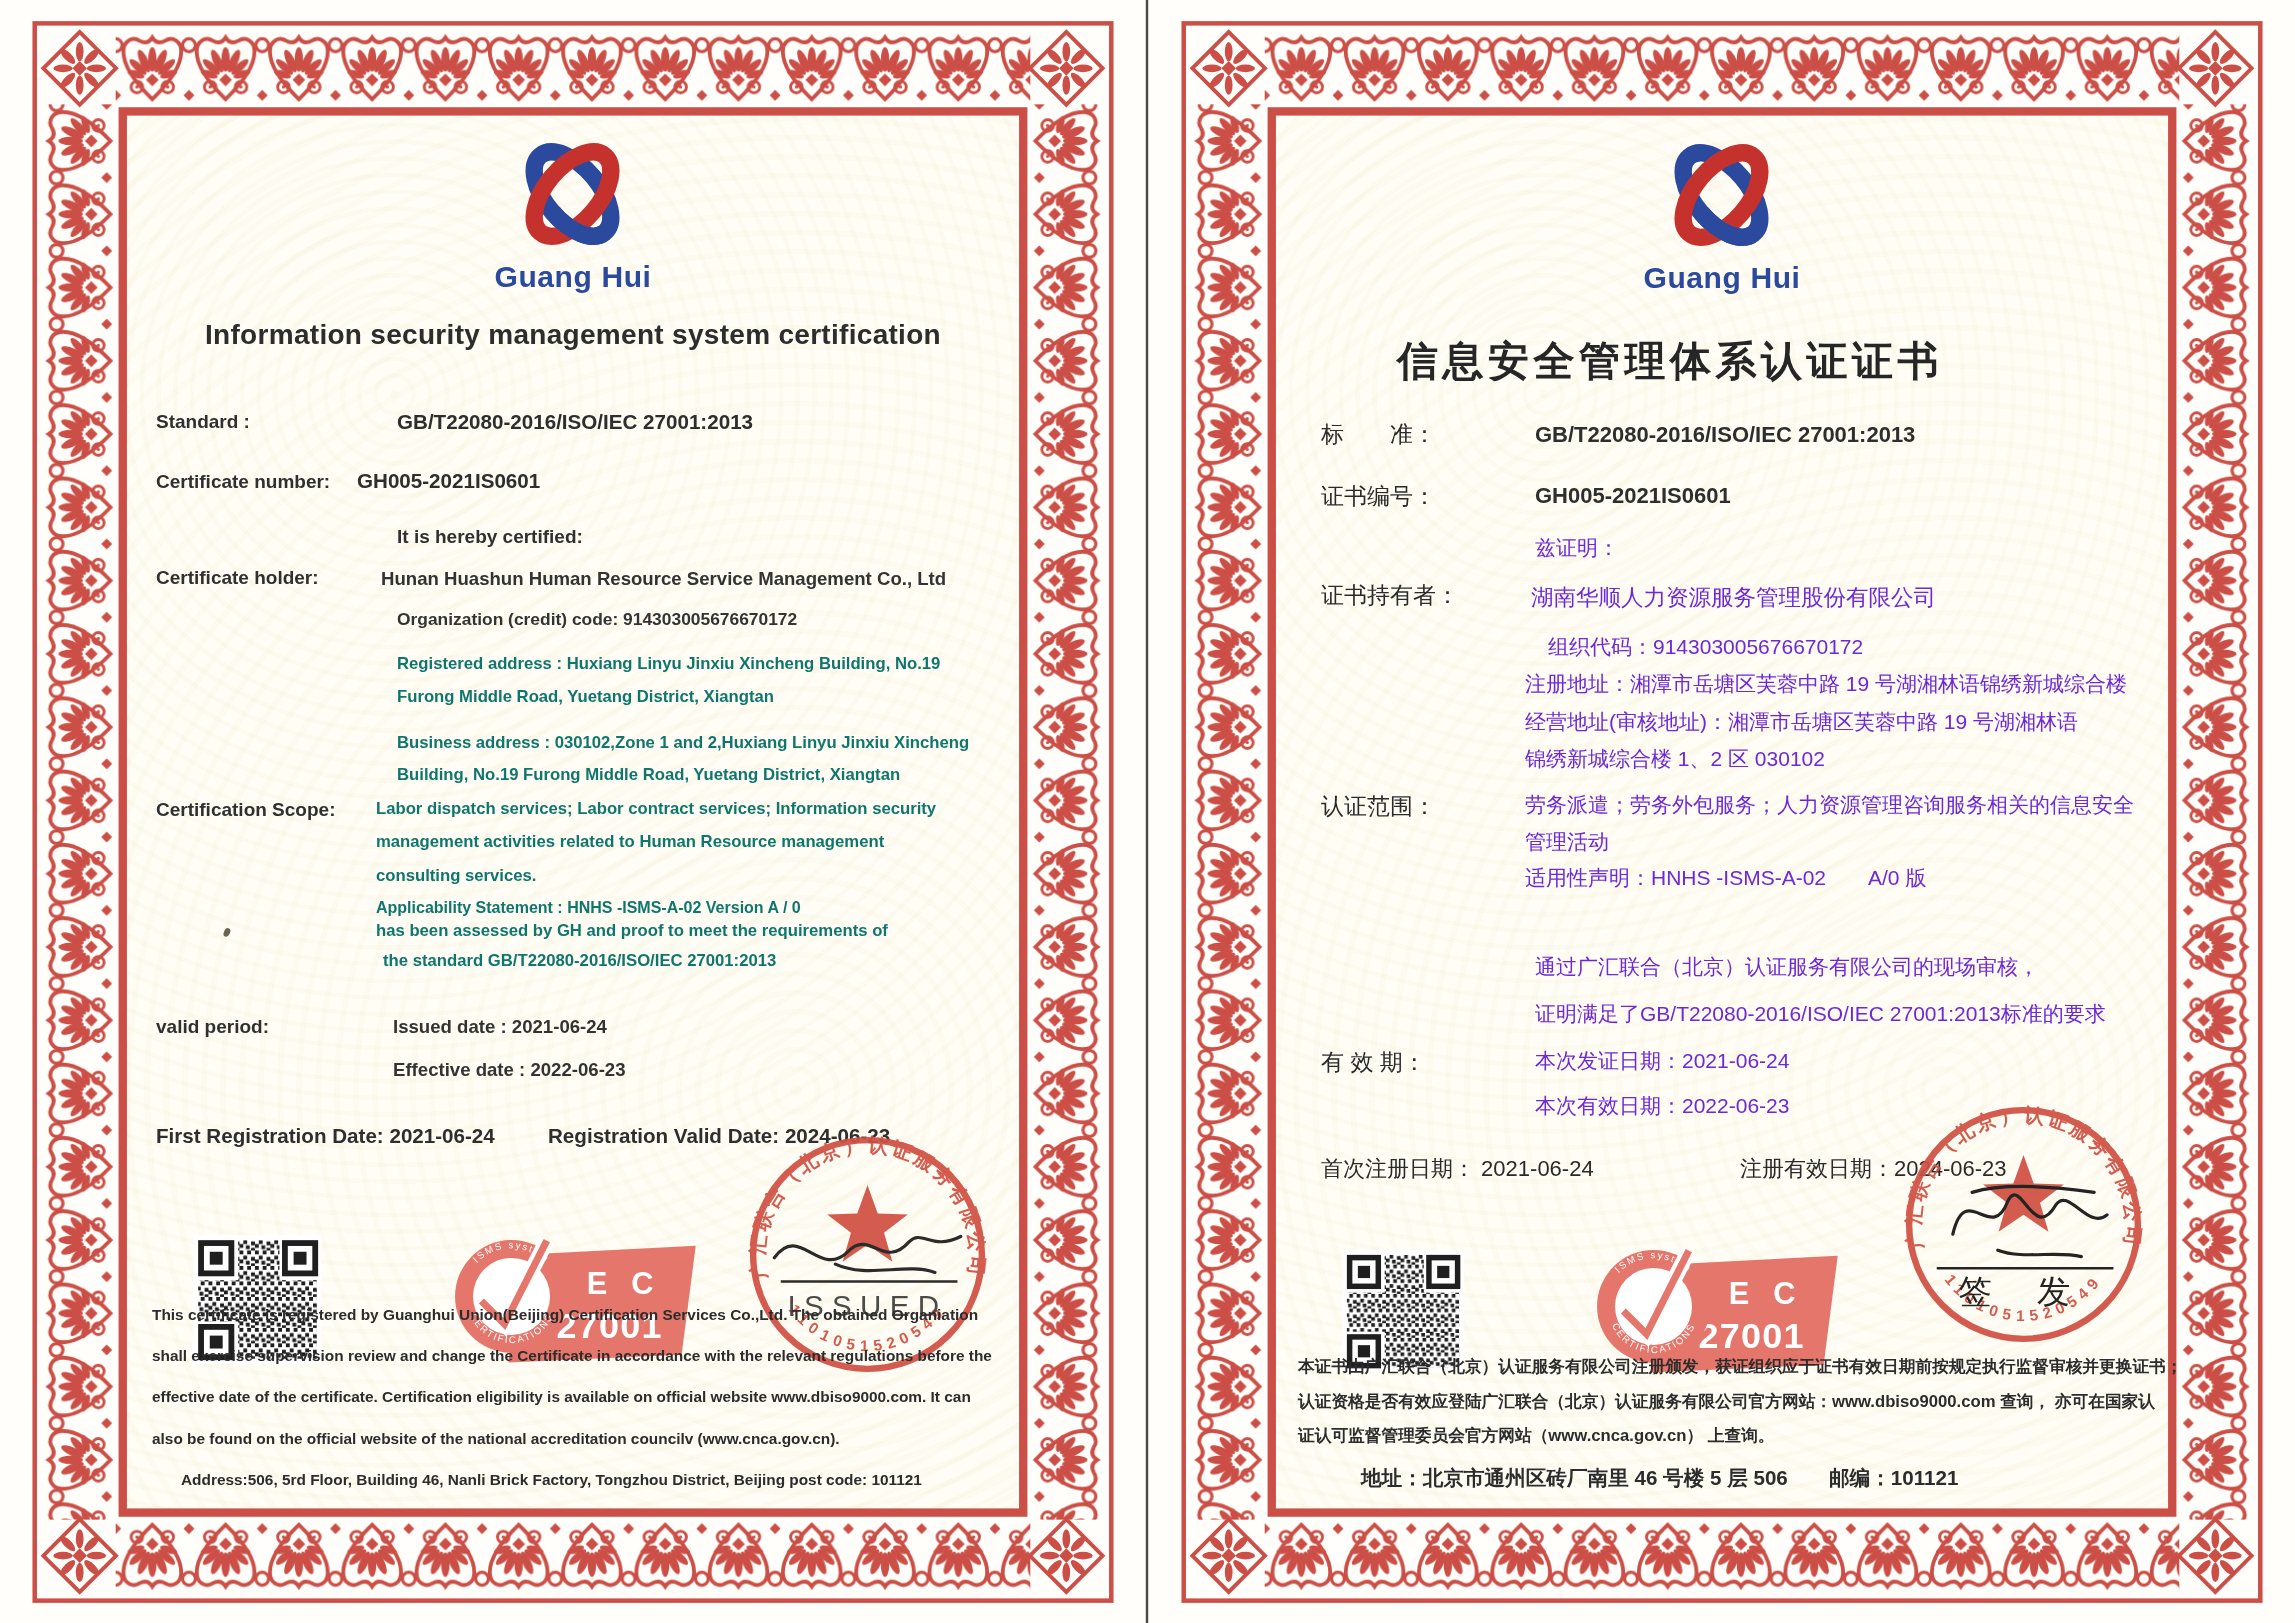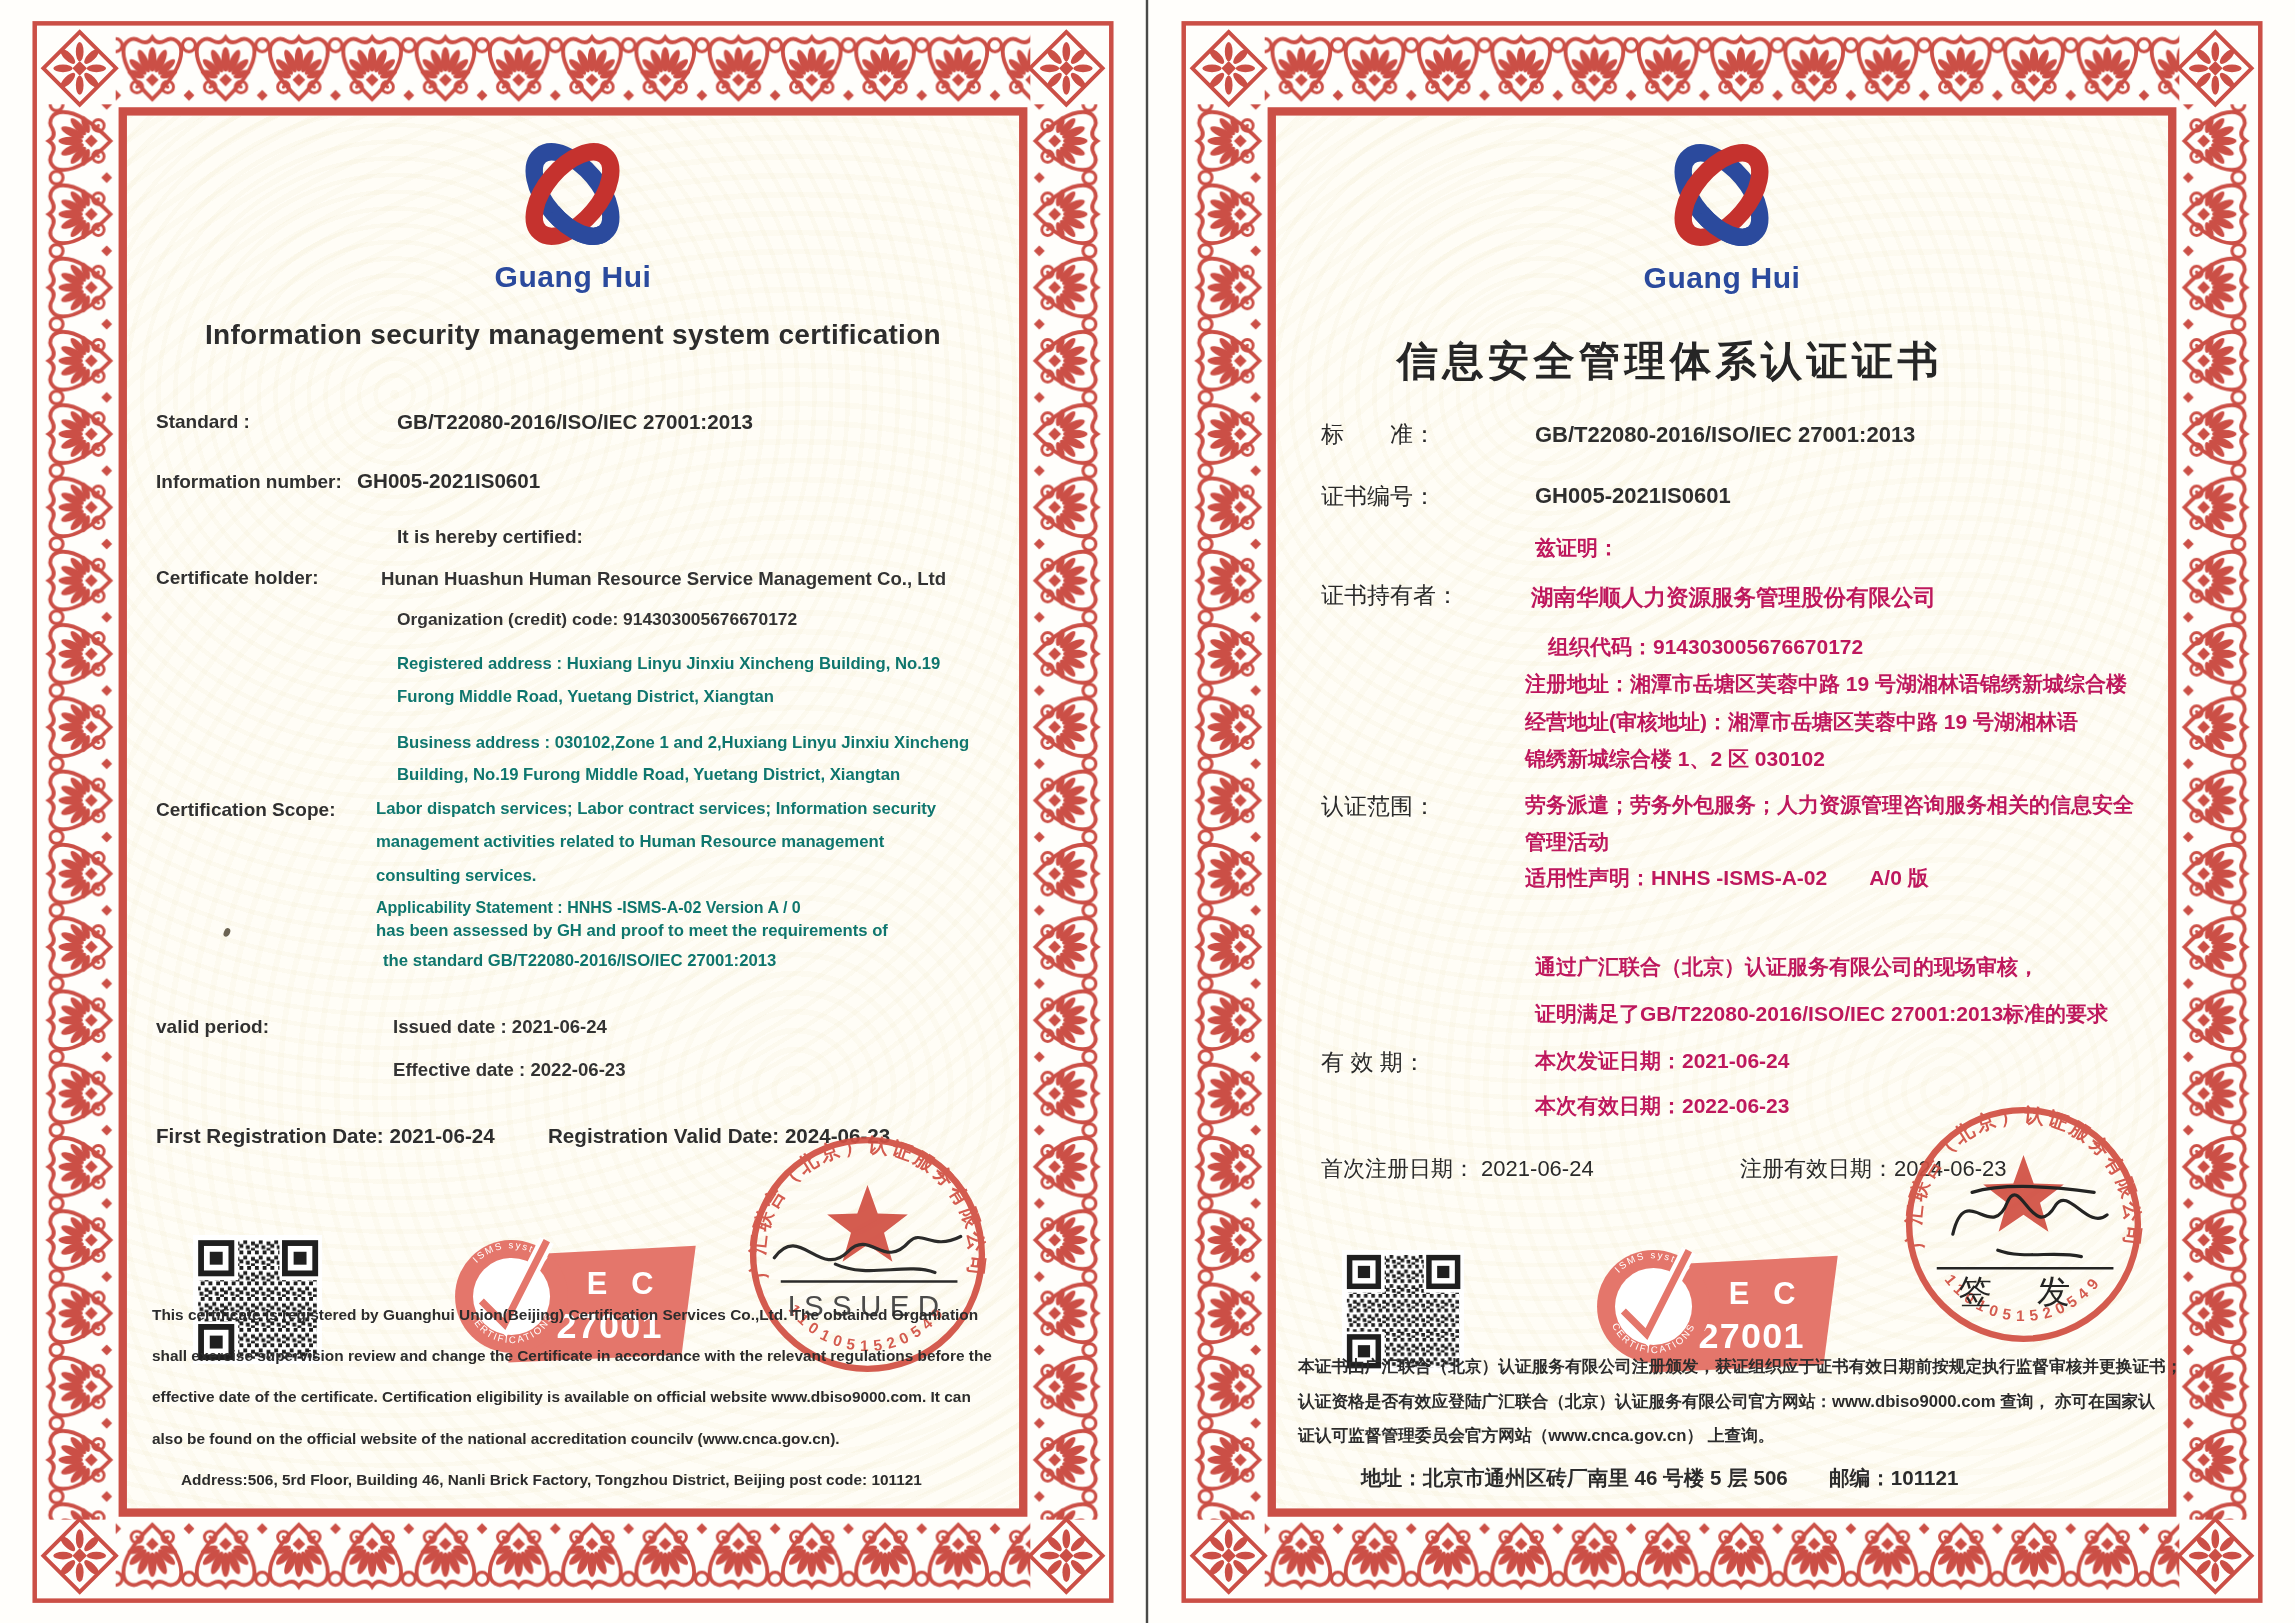--- a/index.html
+++ b/index.html
@@ -22,21 +22,21 @@
       font-weight:700;font-size:30px;color:#2b4a9d;letter-spacing:0.6px;}
   .cert-title-en{position:absolute;left:127px;width:892px;text-align:center;
       font-weight:700;font-size:28px;color:#2d2d2d;letter-spacing:0.3px;}
   .cert-title-cn{position:absolute;left:127px;width:788px;text-align:center;
       font-weight:700;font-size:41px;color:#262626;letter-spacing:4.5px;}
   .en-lbl{font-weight:700;font-size:19px;color:#303030;}
   .en-val{font-weight:700;font-size:17.4px;color:#333333;}
   .en-sm{font-weight:700;font-size:16.7px;color:#0f766e;}
   .en-big{font-weight:700;font-size:20.6px;color:#2e2e2e;}
   .cn-lbl{font-weight:400;font-size:23px;color:#2a2a2a;}
-  .cn-val{font-weight:700;font-size:21px;color:#be185d;}
+  .cn-val{font-weight:400;font-size:21px;color:#6d28d9;}
   .foot-en{font-weight:700;font-size:15.4px;color:#2c2c2c;}
   .foot-cn{font-weight:700;font-size:16.7px;color:#2c2c2c;}
   .speck{position:absolute;left:224px;top:928px;width:6.4px;height:9px;border-radius:50% 50% 60% 40%;
       background:#6b6352;transform:rotate(20deg);}
 </style>
 </head>
 <body>
 
 <div id="canvas">
 
@@ -157,21 +157,21 @@
   <svg class="abs" style="left:489px;top:135px" width="167" height="122" viewBox="0 0 260 190">
         <use href="#ringsG"></use>
       </svg>
   <div class="wordmark" style="top:260px">Guang Hui</div>
 
   <div class="cert-title-en" style="top:319px">Information security management system certification</div>
 
   <div class="abs en-lbl" style="left:156px;top:411px">Standard :</div>
   <div class="abs en-big" style="left:397px;top:410px">GB/T22080-2016/ISO/IEC 27001:2013</div>
 
-  <div class="abs en-lbl" style="left:156px;top:471px">Information number:</div>
+  <div class="abs en-lbl" style="left:156px;top:471px">Certificate number:</div>
   <div class="abs en-big" style="left:357px;top:469px">GH005-2021IS0601</div>
 
   <div class="abs en-lbl" style="left:397px;top:526px">It is hereby certified:</div>
 
   <div class="abs en-lbl" style="left:156px;top:567px">Certificate holder:</div>
   <div class="abs en-val" style="left:381px;top:568px;font-size:18.6px">Hunan Huashun Human Resource   Service Management Co., Ltd</div>
 
   <div class="abs en-val" style="left:397px;top:609px">Organization (credit) code: 914303005676670172</div>
 
   <div class="abs en-sm" style="left:397px;top:654px">Registered  address :  Huxiang  Linyu  Jinxiu  Xincheng  Building,  No.19</div>

